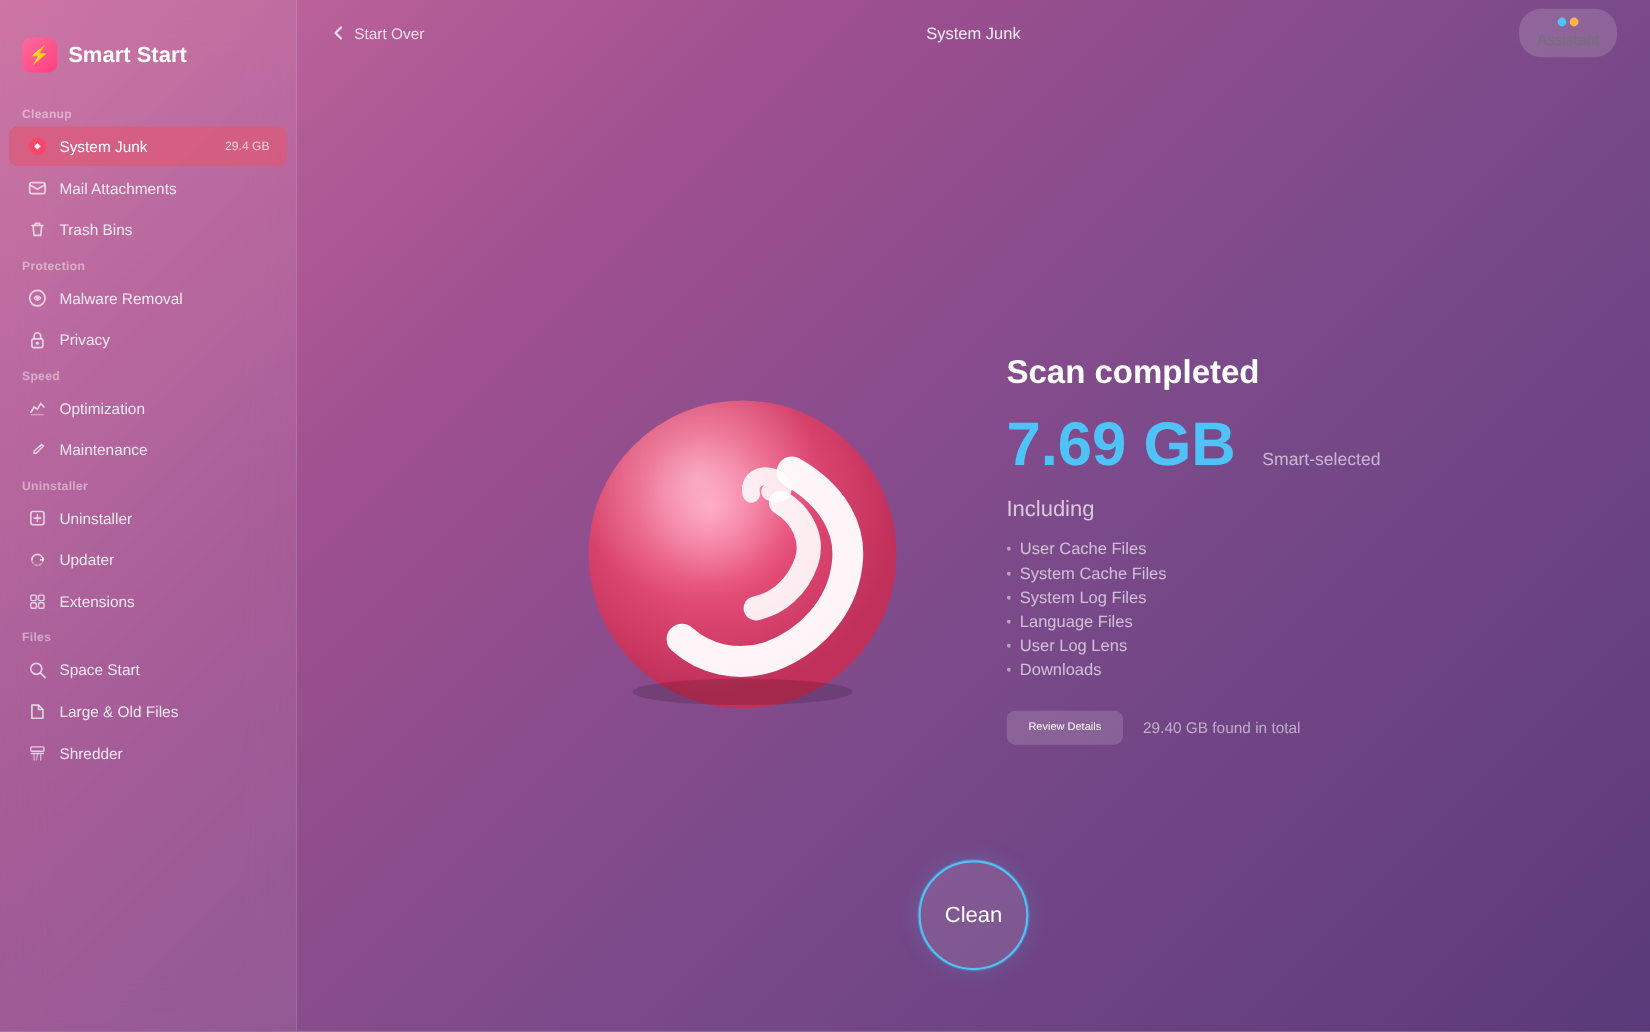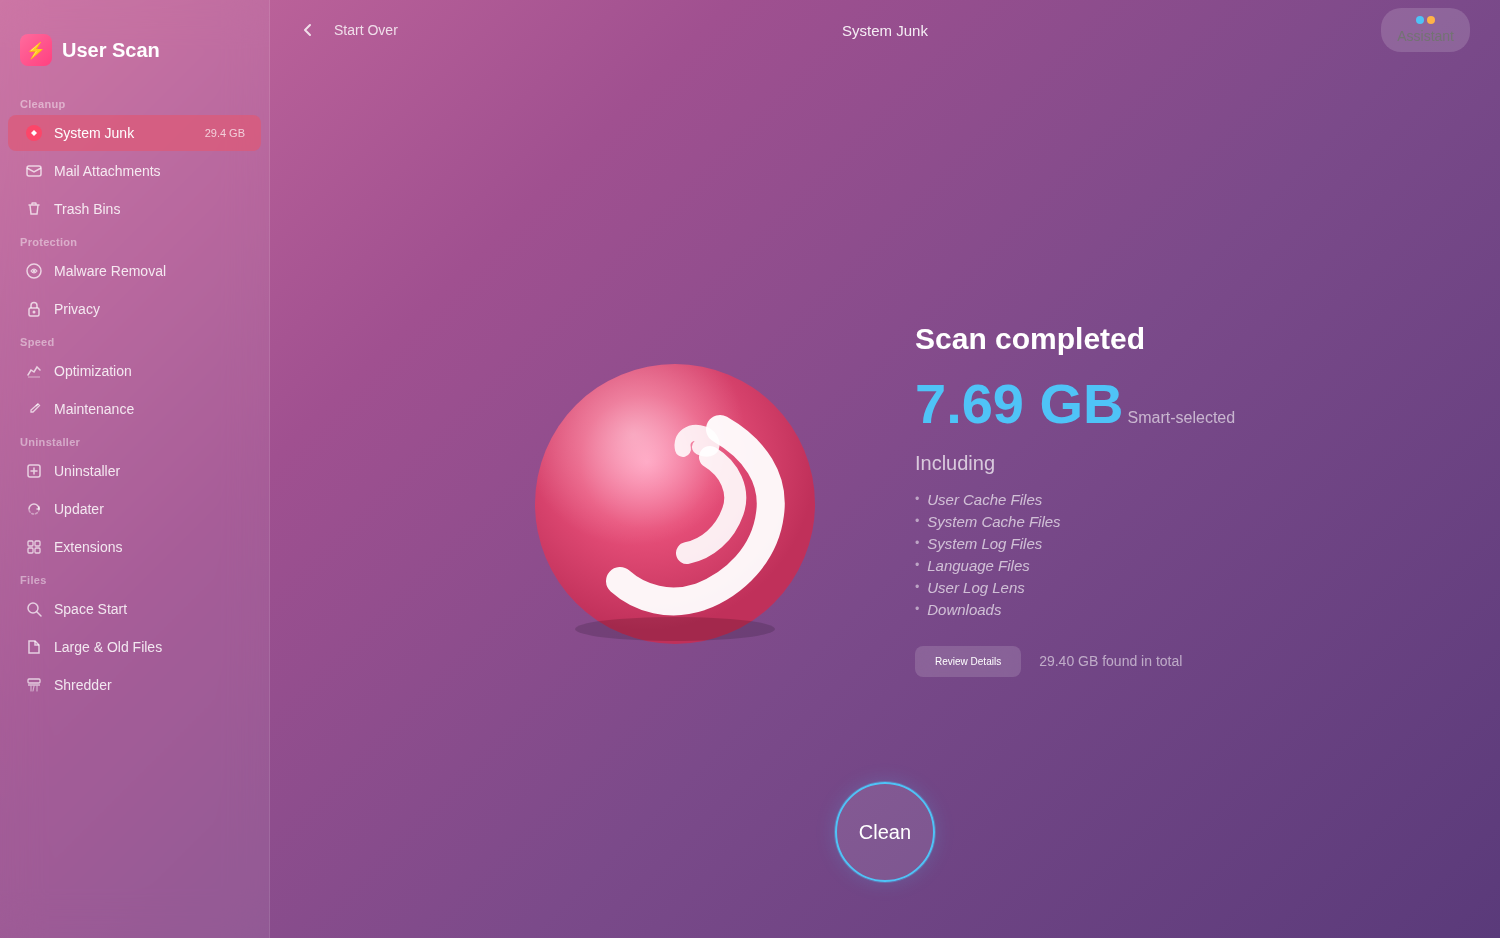--- a/index.html
+++ b/index.html
@@ -111,21 +111,21 @@
       height: 60px;
       display: flex;
       align-items: center;
       justify-content: space-between;
       padding: 0 30px;
     }
 
     .start-over-btn {
       display: flex;
       align-items: center;
-      gap: 18px;
+      gap: 6px;
       color: rgba(255,255,255,0.8);
       font-size: 14px;
       cursor: pointer;
       background: none;
       border: none;
       font-family: inherit;
     }
 
     .header-title {
       font-size: 15px;
@@ -203,21 +203,21 @@
 
     .scan-completed-title {
       font-size: 30px;
       font-weight: 600;
       color: white;
     }
 
     .size-row {
       display: flex;
       align-items: baseline;
-      gap: 4px;
+      gap: 24px;
       margin-top: 4px;
     }
 
     .size-number {
       font-size: 56px;
       font-weight: 700;
       color: #4fc3f7;
       line-height: 1;
     }
 
@@ -231,21 +231,20 @@
       font-size: 20px;
       color: rgba(255,255,255,0.7);
       margin-top: 4px;
     }
 
     .file-list {
       list-style: none;
       display: flex;
       flex-direction: column;
       gap: 5px;
-      font-style: italic;
     }
 
     .file-list li {
       font-size: 15px;
       color: rgba(255,255,255,0.65);
       display: flex;
       align-items: center;
       gap: 8px;
     }
 
@@ -307,21 +306,21 @@
       transition: background 0.2s;
       box-shadow: 0 0 0 1px rgba(79,195,247,0.3), 0 0 20px rgba(79,195,247,0.2);
     }
   </style>
 </head>
 <body>
 
 <div class="sidebar">
   <div class="sidebar-smart-scan">
     <div class="smart-scan-icon">⚡</div>
-    <span class="smart-scan-label">User Scan</span>
+    <span class="smart-scan-label">Smart Start</span>
   </div>
 
   <div class="sidebar-section-label">Cleanup</div>
 
   <div class="sidebar-item active">
     <div class="sidebar-item-icon">
       <svg width="18" height="18" viewBox="0 0 18 18" fill="none">
         <circle cx="9" cy="9" r="8" fill="#ff4466" opacity="0.9"></circle>
         <path d="M6 9 L9 6 L12 9 L9 12 Z" fill="white"></path>
       </svg>

